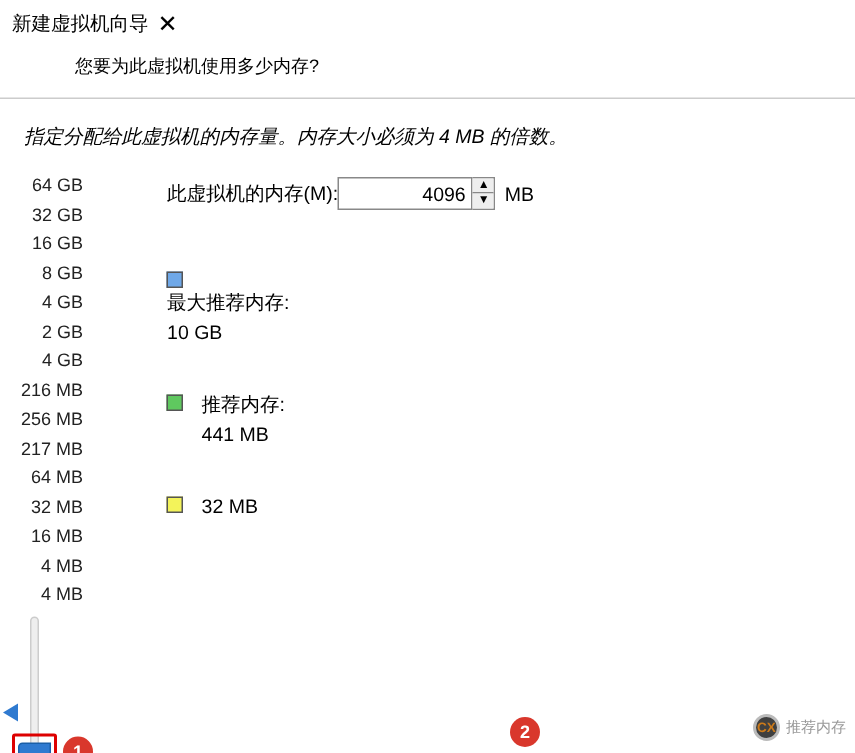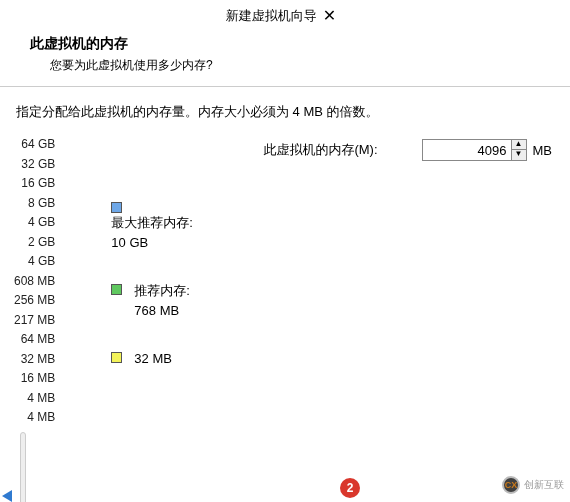--- a/index.html
+++ b/index.html
@@ -9,21 +9,21 @@
     font-size: 12px;
     background: #fff;
     width: 570px;
     height: 502px;
     overflow: hidden;
     position: relative;
   }
   .titlebar {
     display: flex;
     align-items: center;
-    justify-content: center;
+    justify-content: flex-start;
     padding: 6px 10px 4px 8px;
     font-size: 13px;
   }
   .close-x {
     font-size: 16px;
     font-weight: 300;
     padding: 0 6px;
     cursor: default;
   }
   .header {
@@ -38,20 +38,21 @@
     font-size: 12px;
     padding-left: 20px;
   }
   .divider {
     border-top: 1px solid #ccc;
     margin: 0 0 10px 0;
   }
   .instruction {
     padding: 6px 16px 14px 16px;
     font-size: 13px;
+    font-style: italic;
   }
   .content {
     display: flex;
     padding-left: 14px;
     position: relative;
   }
   .slider-col {
     display: flex;
     flex-direction: column;
     align-items: flex-start;
@@ -126,25 +127,24 @@
     font-weight: bold;
   }
   .right-col {
     flex: 1;
     padding-left: 50px;
     position: relative;
   }
   .mem-row {
     display: flex;
     align-items: center;
-    justify-content: flex-end;
+    justify-content: flex-start;
     padding-right: 18px;
     margin-top: 4px;
     margin-bottom: 30px;
-    gap: 44px;
   }
   .mem-label { font-size: 13px; }
   .mem-input-wrap {
     display: flex;
     align-items: center;
   }
   .mem-input {
     width: 90px;
     height: 22px;
     border: 1px solid #888;
@@ -218,39 +218,38 @@
 </style>
 </head>
 <body>
 
 <div class="titlebar">
   <span>新建虚拟机向导</span>
   <span class="close-x">✕</span>
 </div>
 
 <div class="header">
-  <div class="header-title">此虚拟机的内存</div>
   <div class="header-sub">您要为此虚拟机使用多少内存?</div>
 </div>
 
 <div class="divider"></div>
 
 <div class="instruction">指定分配给此虚拟机的内存量。内存大小必须为 4 MB 的倍数。</div>
 
 <div class="content">
   <div class="slider-col">
     <div class="tick-labels">
       <span>64 GB</span>
       <span>32 GB</span>
       <span>16 GB</span>
       <span>8 GB</span>
       <span>4 GB</span>
       <span>2 GB</span>
       <span>4 GB</span>
-      <span>608 MB</span>
+      <span>216 MB</span>
       <span>256 MB</span>
       <span>217 MB</span>
       <span>64 MB</span>
       <span>32 MB</span>
       <span>16 MB</span>
       <span>4 MB</span>
       <span>4 MB</span>
     </div>
     <div class="slider-track-wrap">
       <div class="slider-track"></div>
@@ -281,31 +280,31 @@
       <div class="rec-text">
         <div>最大推荐内存:</div>
         <div class="rec-value">10 GB</div>
       </div>
     </div>
 
     <div class="rec-block">
       <div class="rec-square sq-green"></div>
       <div class="rec-text">
         <div>推荐内存:</div>
-        <div class="rec-value">768 MB</div>
+        <div class="rec-value">441 MB</div>
       </div>
     </div>
 
     <div class="rec-block">
       <div class="rec-square sq-yellow"></div>
       <div class="rec-text">
         <div class="rec-value">32 MB</div>
       </div>
     </div>
   </div>
 </div>
 
 <div class="badge badge2">2</div>
 
 <div class="watermark">
   <div class="wm-logo">CX</div>
-  <span>创新互联</span>
+  <span>推荐内存</span>
 </div>
 
 </body></html>

